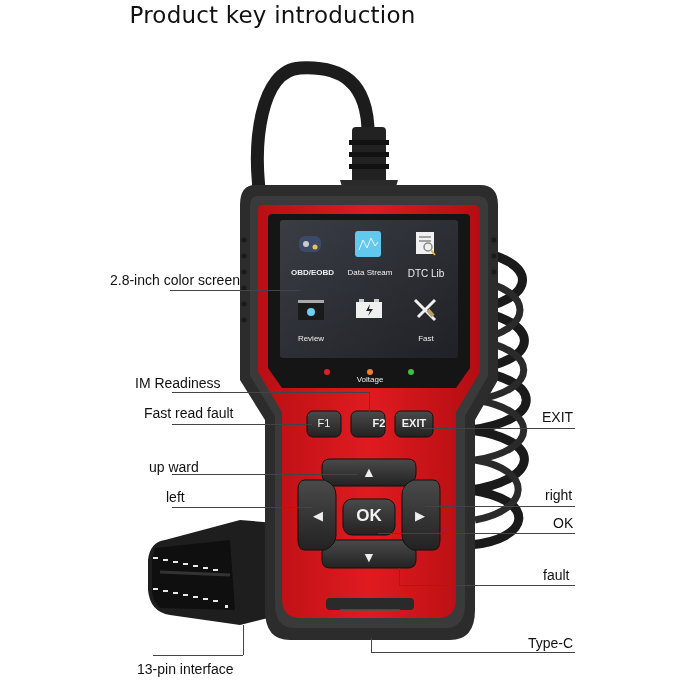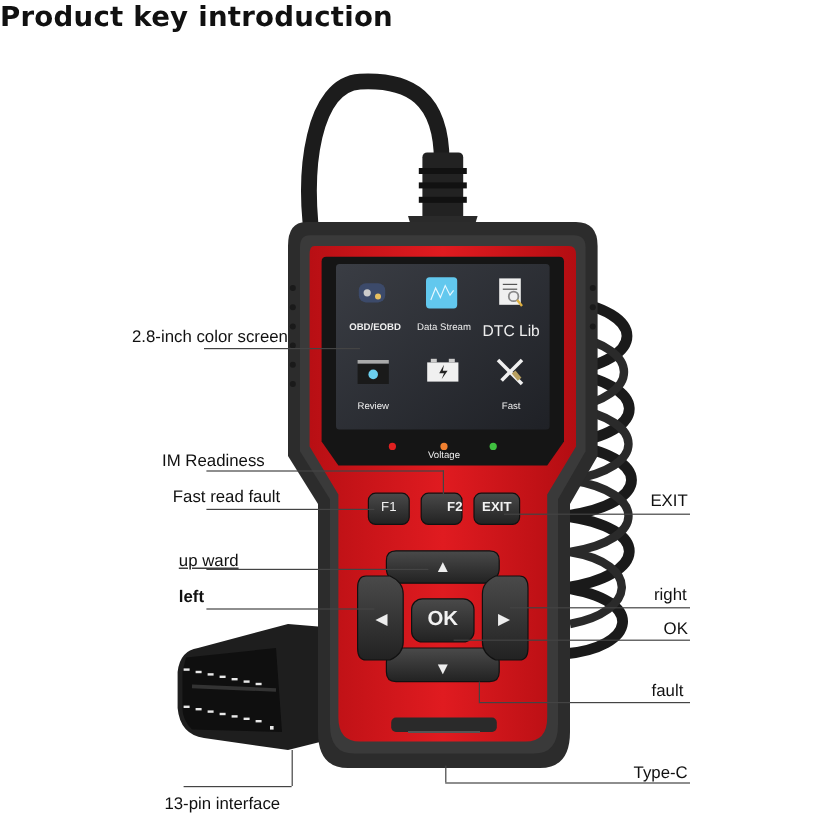--- a/index.html
+++ b/index.html
@@ -1,17 +1,17 @@
 <!DOCTYPE html>
 <html><head>
 <meta charset="utf-8">
 <style>
   html, body { margin:0; padding:0; background:#ffffff; }
   body { width:700px; height:699px; position:relative; overflow:hidden; font-family:"Liberation Sans", sans-serif; color:#111; }
-  .title { position:absolute; left:0; width:545px; top:0; text-align:left; font-size:23px; font-weight:bold; letter-spacing:0.2px; line-height:30px; font-family:"DejaVu Sans", sans-serif; }
+  .title { position:absolute; left:0; width:545px; top:0; text-align:center; font-size:23px; font-weight:normal; letter-spacing:0.2px; line-height:30px; font-family:"DejaVu Sans", sans-serif; }
   .lbl { position:absolute; font-size:14px; color:#111; white-space:nowrap; line-height:16px; }
   .line { position:absolute; background:#444; }
   .device { position:absolute; }
 </style>
 </head>
 <body>
 
 <div class="title">Product key introduction</div>
 
 <svg class="device" width="700" height="699" viewBox="0 0 700 699" style="left:0;top:0;">
@@ -144,39 +144,39 @@
 <div style="position:absolute;left:351px;top:417px;width:56px;text-align:center;font-size:11px;font-weight:bold;color:#f2f2f2;">F2</div>
 <div style="position:absolute;left:395px;top:417px;width:38px;text-align:center;font-size:11px;font-weight:bold;color:#f2f2f2;">EXIT</div>
 <div style="position:absolute;left:343px;top:506px;width:52px;text-align:center;font-size:17px;font-weight:bold;color:#f2f2f2;">OK</div>
 <div style="position:absolute;left:355px;top:464px;width:28px;text-align:center;font-size:14px;color:#eee;">▲</div>
 <div style="position:absolute;left:355px;top:549px;width:28px;text-align:center;font-size:14px;color:#eee;">▼</div>
 <div style="position:absolute;left:306px;top:508px;width:24px;text-align:center;font-size:13px;color:#eee;">◀</div>
 <div style="position:absolute;left:408px;top:508px;width:24px;text-align:center;font-size:13px;color:#eee;">▶</div>
 
 <div style="position:absolute;left:291px;top:268px;width:52px;text-align:left;font-size:8px;color:#eee;font-weight:bold;">OBD/EOBD</div>
 <div style="position:absolute;left:342px;top:268px;width:56px;text-align:center;font-size:8px;color:#eee;">Data Stream</div>
-<div style="position:absolute;left:400px;top:268px;width:52px;text-align:center;font-size:13px;color:#eee;">DTC Lib</div>
+<div style="position:absolute;left:400px;top:268px;width:52px;text-align:center;font-size:10px;color:#eee;">DTC Lib</div>
 <div style="position:absolute;left:285px;top:334px;width:52px;text-align:center;font-size:8px;color:#eee;">Review</div>
 <div style="position:absolute;left:342px;top:334px;width:56px;text-align:center;font-size:8px;color:#eee;margin-top:41px;">Voltage</div>
 <div style="position:absolute;left:400px;top:334px;width:52px;text-align:center;font-size:8px;color:#eee;">Fast</div>
 
 <div class="lbl" style="left:110px;top:272px;">2.8-inch color screen</div>
 <div class="line" style="left:170px;top:290px;width:130px;height:1px;"></div>
 
 <div class="lbl" style="left:135px;top:375px;">IM Readiness</div>
 <div class="line" style="left:172px;top:392px;width:198px;height:1px;"></div>
 <div class="line" style="left:369px;top:392px;width:1px;height:20px;"></div>
 
 <div class="lbl" style="left:144px;top:405px;">Fast read fault</div>
 <div class="line" style="left:172px;top:424px;width:140px;height:1px;"></div>
 
-<div class="lbl" style="left:149px;top:459px;text-decoration:underline;">up ward</div>
+<div class="lbl" style="left:149px;top:459px;">up ward</div>
 <div class="line" style="left:172px;top:474px;width:185px;height:1px;"></div>
 
-<div class="lbl" style="left:149px;top:489px;font-weight:bold;">left</div>
+<div class="lbl" style="left:166px;top:489px;">left</div>
 <div class="line" style="left:172px;top:507px;width:140px;height:1px;"></div>
 
 <div class="lbl" style="left:137px;top:661px;">13-pin interface</div>
 <div class="line" style="left:153px;top:655px;width:90px;height:1px;"></div>
 <div class="line" style="left:243px;top:625px;width:1px;height:30px;"></div>
 
 <div class="lbl" style="left:542px;top:409px;">EXIT</div>
 <div class="line" style="left:420px;top:428px;width:155px;height:1px;"></div>
 
 <div class="lbl" style="left:545px;top:487px;">right</div>

